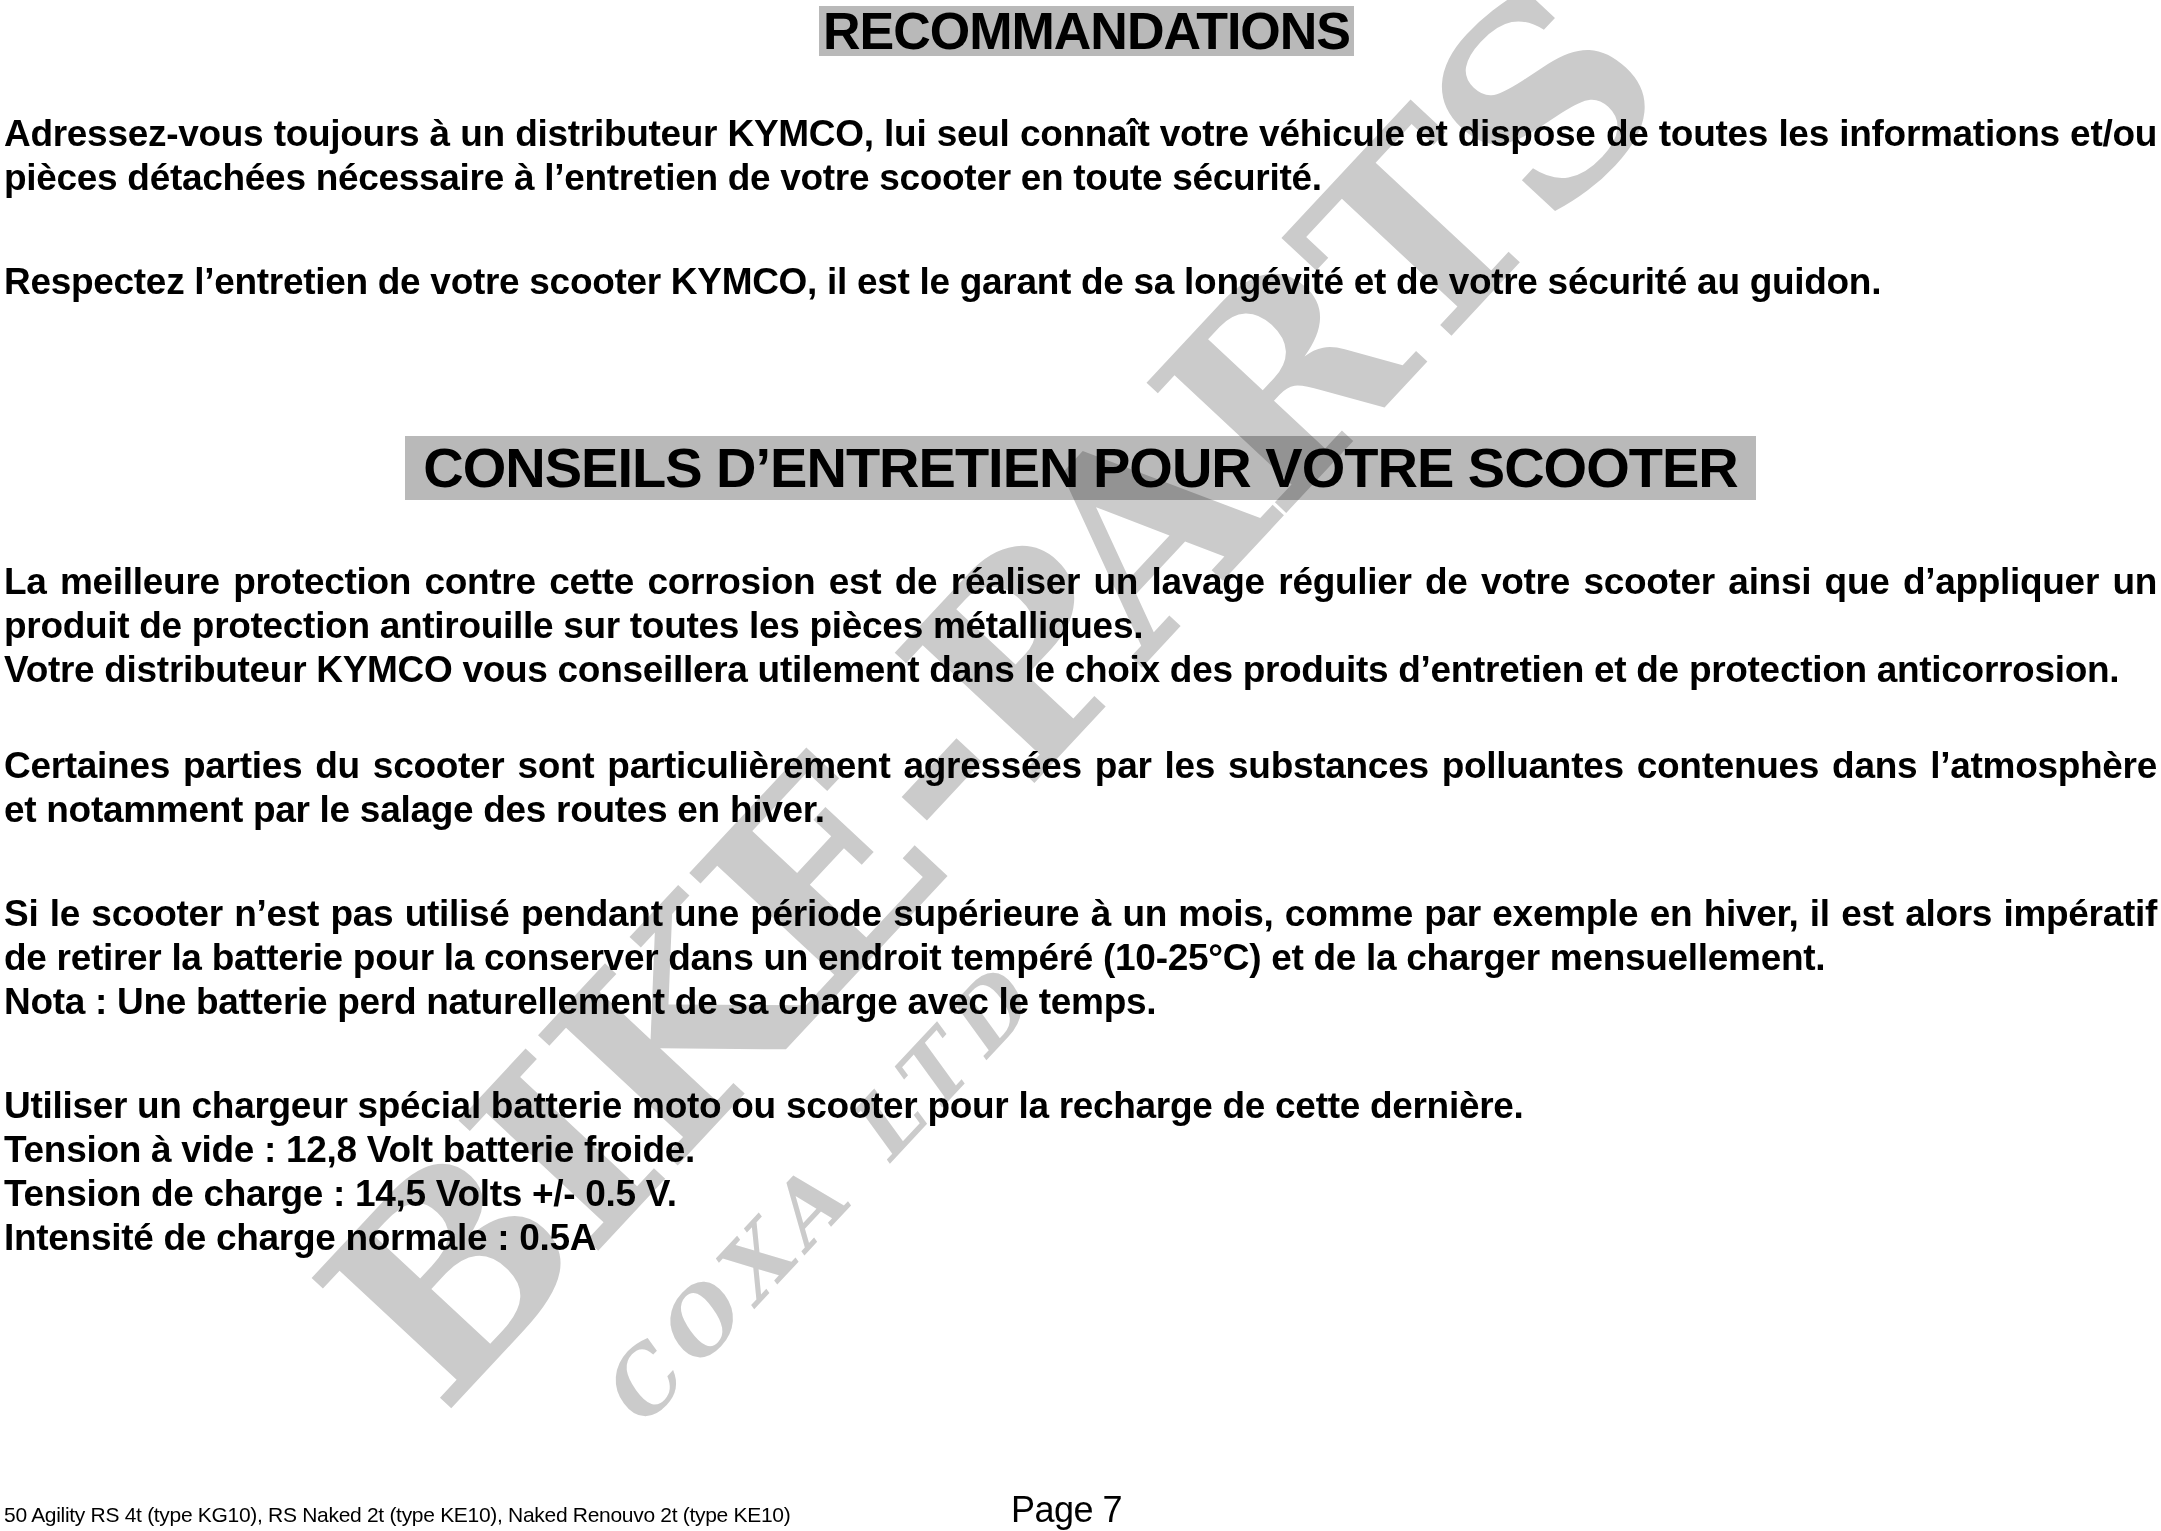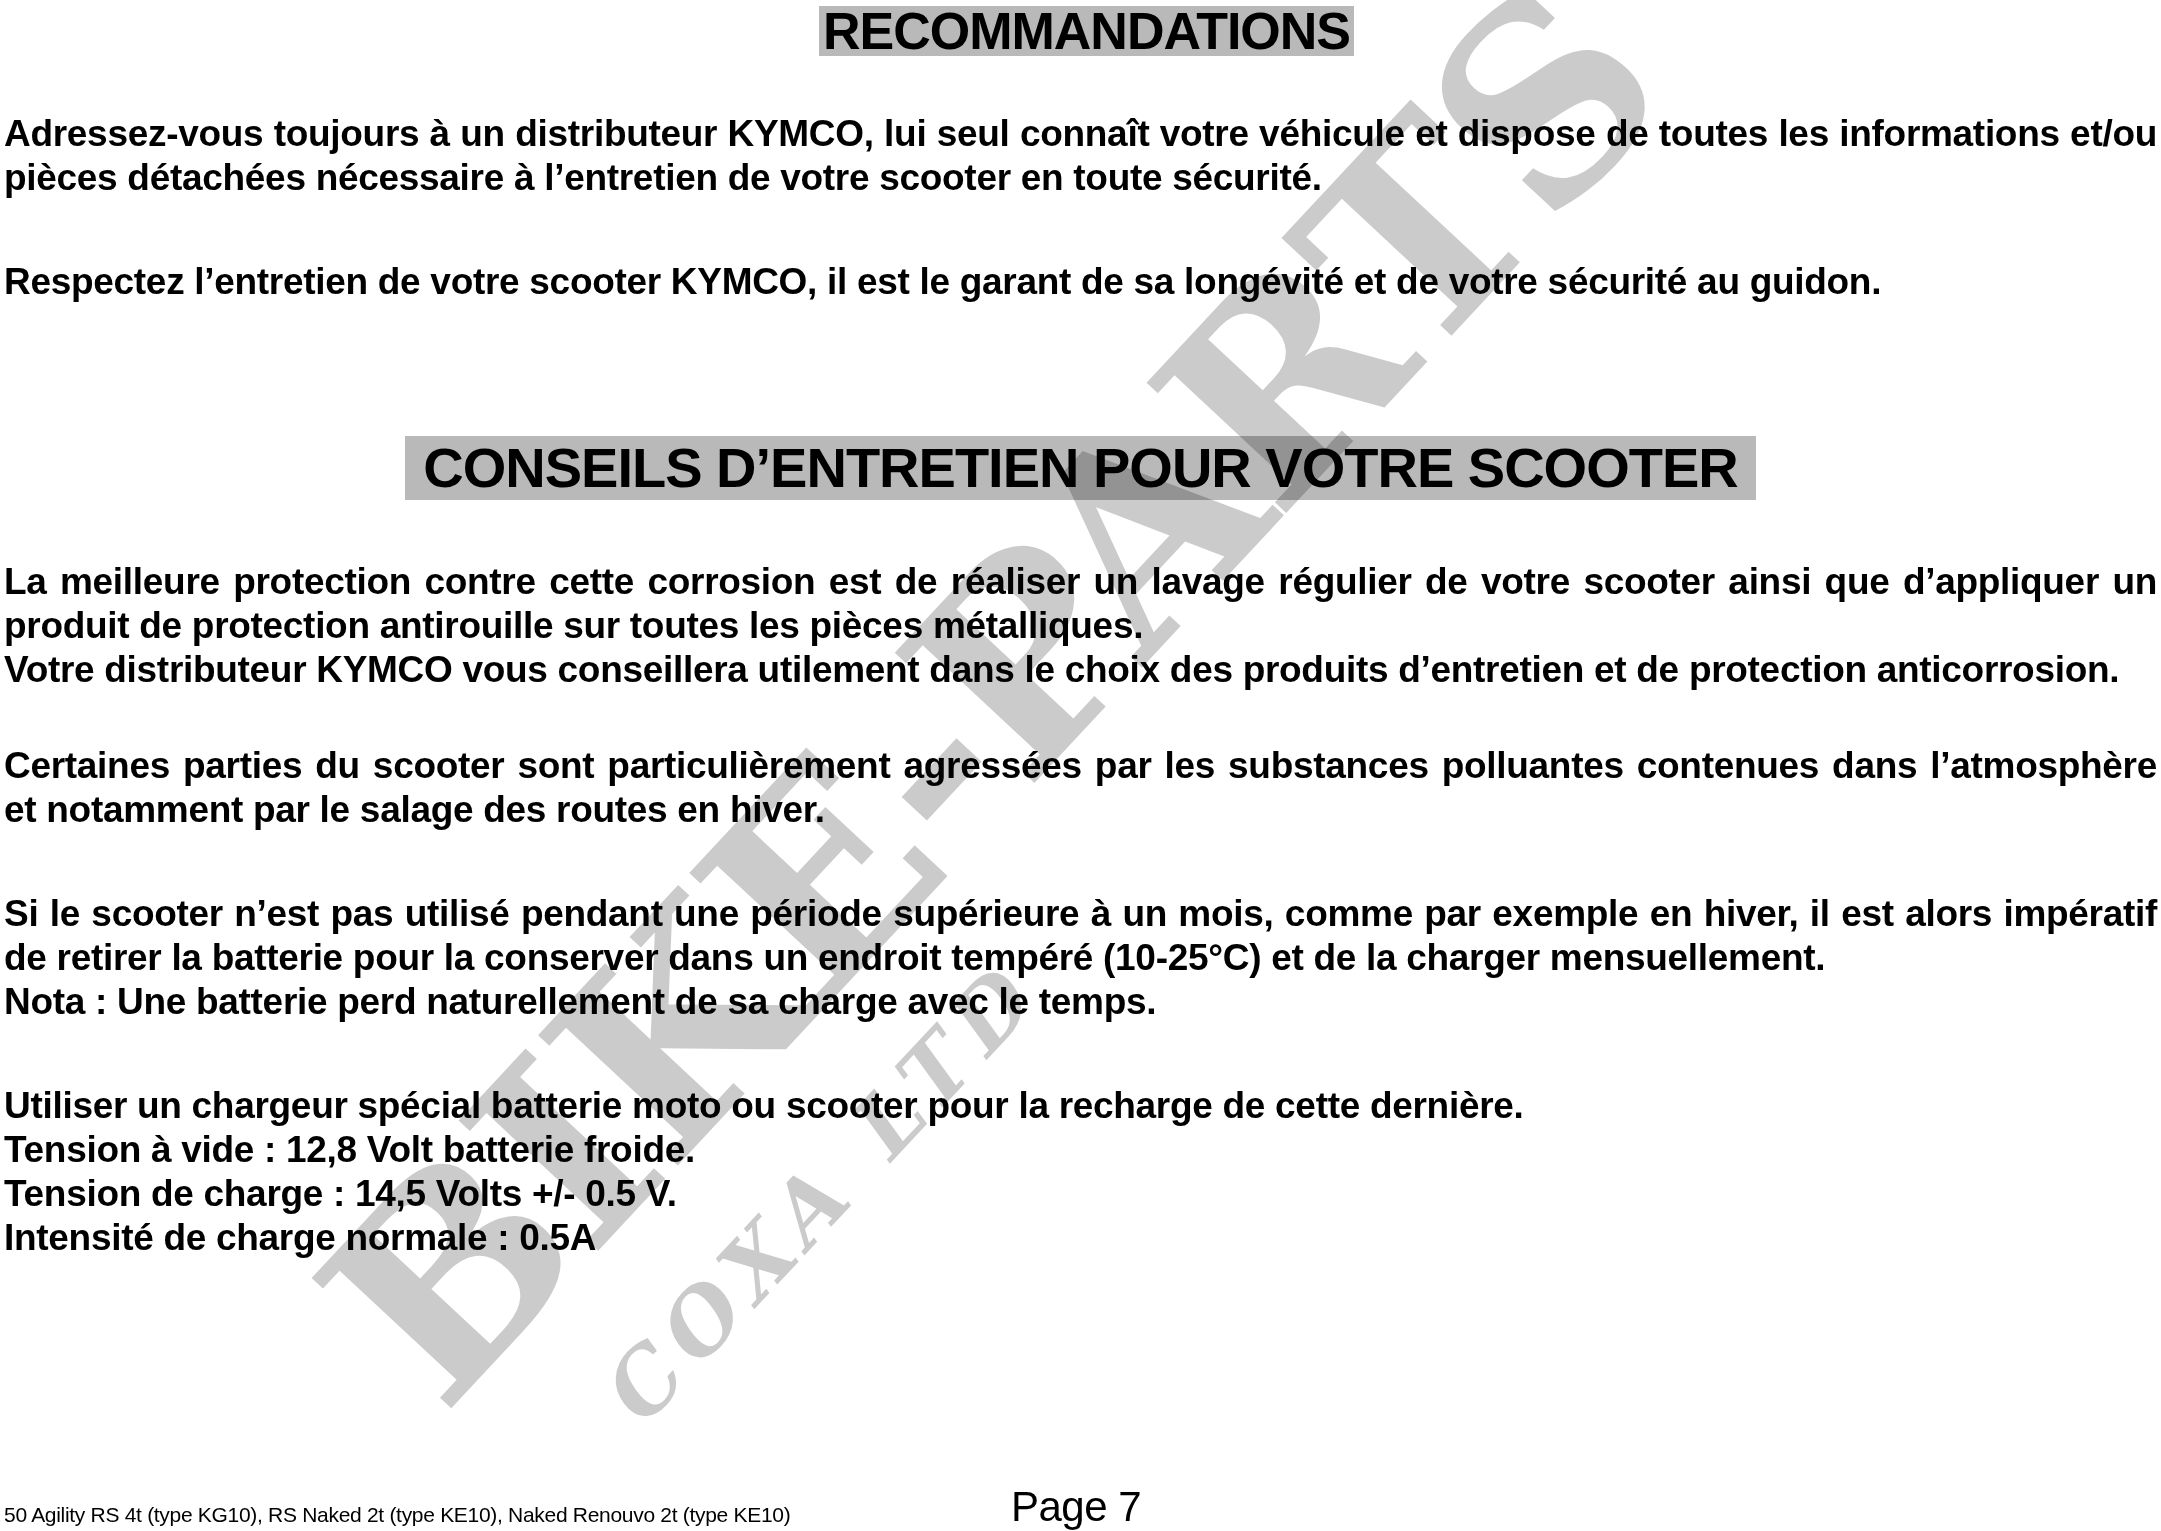--- a/index.html
+++ b/index.html
@@ -78,21 +78,21 @@
   }
   .footer .models{
     position:absolute;
     left:0;bottom:4px;
     font-size:21px;
     letter-spacing:-0.3px;
   }
   .footer .page-number{
     position:absolute;
     left:1007px;bottom:0;
-    font-size:42px;
+    font-size:36px;
     letter-spacing:-0.5px;
   }
 </style>
 </head>
 <body>
 
 <div class="page">
 
   <div class="h-wrap h1-wrap">
     <span class="heading h1">RECOMMANDATIONS</span>

